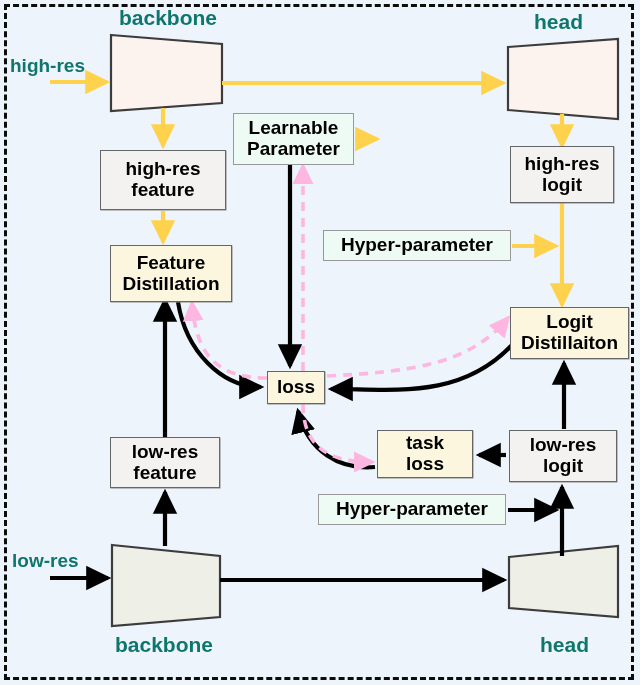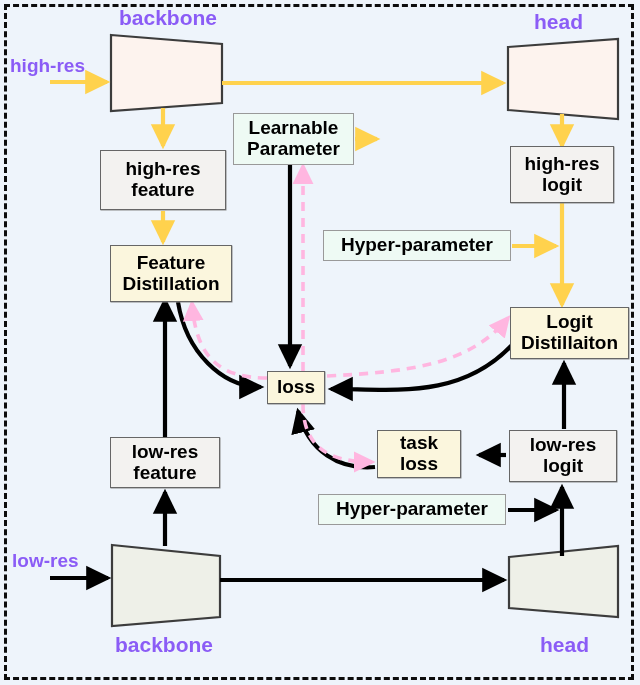--- a/index.html
+++ b/index.html
@@ -55,21 +55,21 @@
     border: 1.6px solid #666666;
     box-shadow: 0.5px 0.5px 0 #888;
   }
   .box-mint {
     background: #eefaf4;
     border: 1.4px solid #999999;
   }
   .plain-label {
     position: absolute;
     font-weight: bold;
-    color: #8b5cf6;
+    color: #0f766e;
     white-space: nowrap;
   }
 </style>
 </head>
 <body>
 
 <div id="canvas">
   <div class="dashed-frame"></div>
 
   <svg class="layer" viewBox="0 0 640 685">
@@ -170,21 +170,21 @@
 logit</div>
 
   <div class="node box-cream" style="left:110px; top:245px; width:122px; height:57px; font-size:19px;">Feature
 Distillation</div>
 
   <div class="node box-cream" style="left:510px; top:307px; width:119px; height:52px; font-size:19px;">Logit
 Distillaiton</div>
 
   <div class="node box-cream" style="left:267px; top:371px; width:58px; height:33px; font-size:19px;">loss</div>
 
-  <div class="node box-cream" style="left:377px; top:430px; width:84px; height:48px; font-size:19px;">task
+  <div class="node box-cream" style="left:377px; top:430px; width:96px; height:48px; font-size:19px;">task
 loss</div>
 
   <div class="node box-mint" style="left:233px; top:113px; width:121px; height:52px; font-size:19px;">Learnable
 Parameter</div>
 
 
   <div class="node box-mint" style="left:323px; top:230px; width:188px; height:31px; font-size:19px;">Hyper-parameter</div>
 
   <div class="node box-mint" style="left:318px; top:494px; width:188px; height:31px; font-size:19px;">Hyper-parameter</div>
 </div>

